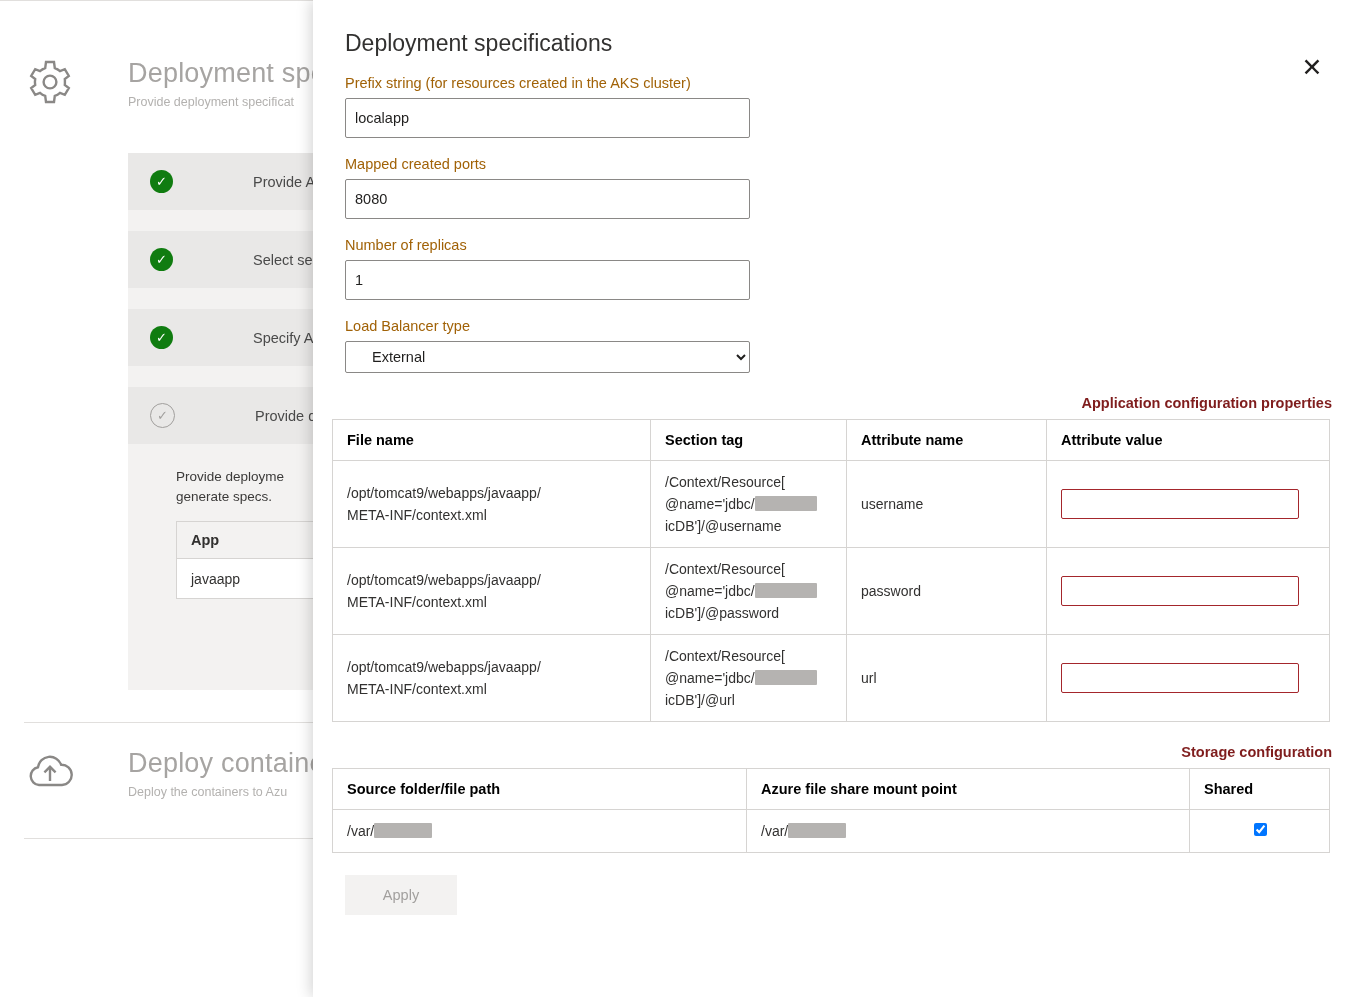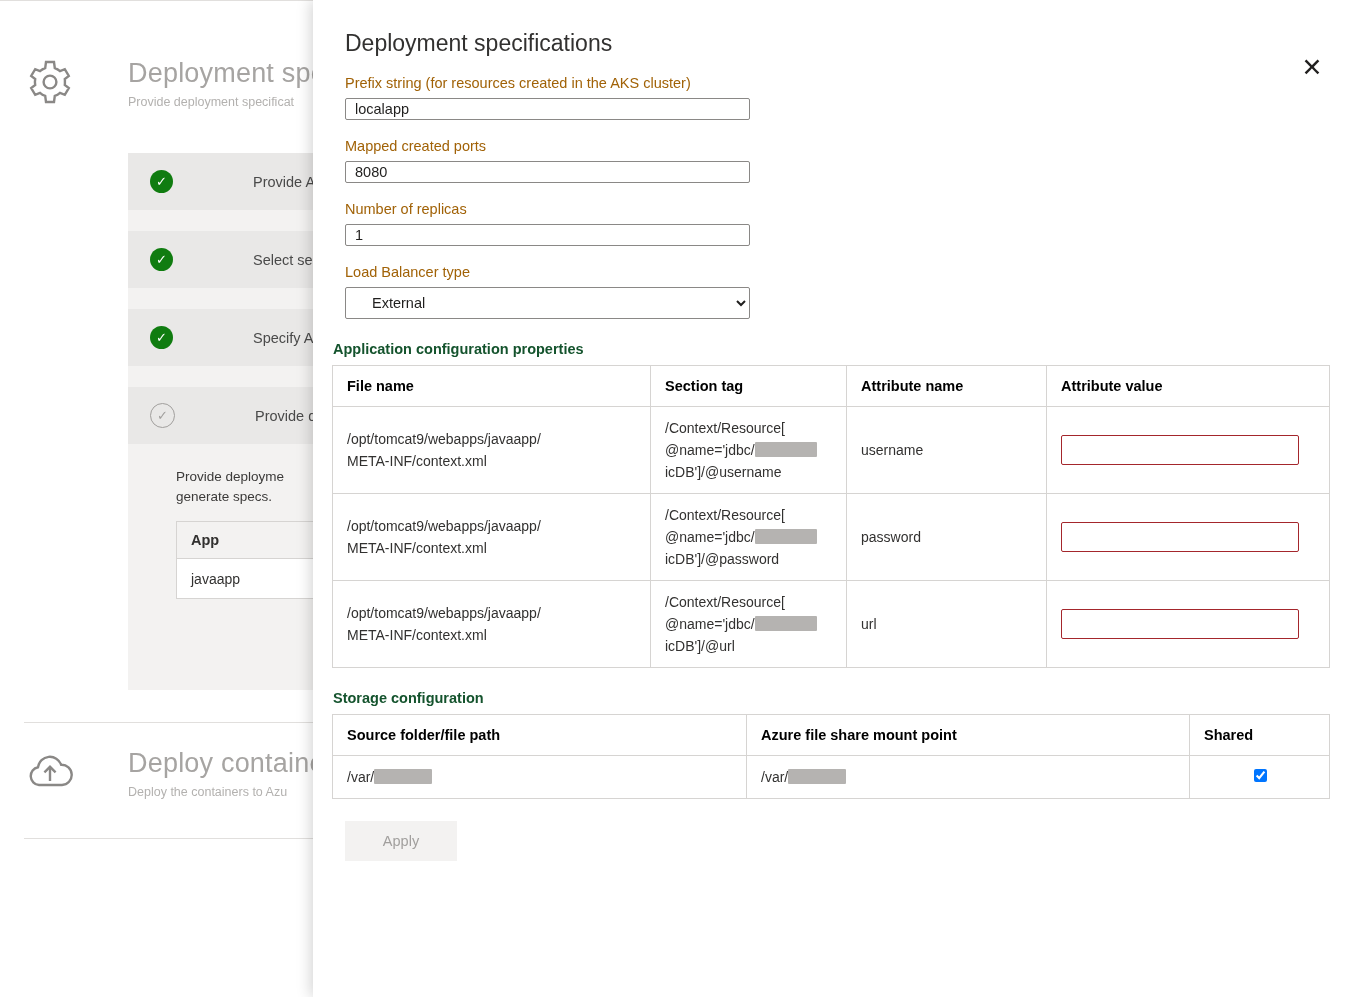--- a/index.html
+++ b/index.html
@@ -161,39 +161,40 @@
   }
   .field-block { margin: 0 0 0 13px; }
   .field-label {
     font-size: 14.5px;
     color: #a16207;
     margin-top: 18px;
     margin-bottom: 7px;
   }
   .text-input {
     width: 405px;
-    height: 22px;
+    height: 40px;
     border: 1px solid #8a8886;
     border-radius: 2px;
     box-sizing: border-box;
     font-size: 14.5px;
     font-family: "Liberation Sans", sans-serif;
     color: #201f1e;
     padding: 0 9px;
     background: #fff;
   }
   select.text-input {
     height: 32px;
     padding: 0 22px;
   }
   .section-heading {
     font-size: 14.5px;
     font-weight: bold;
-    color: #14532d;
-    margin: 22px 0 8px 1px;
+    color: #7f1d1d;
+    margin: 22px 0 8px 14px;
+    text-align: right;
   }
   table.grid {
     border-collapse: collapse;
     width: 997px;
     table-layout: fixed;
   }
   table.grid th {
     text-align: left;
     font-size: 14.5px;
     font-weight: bold;

